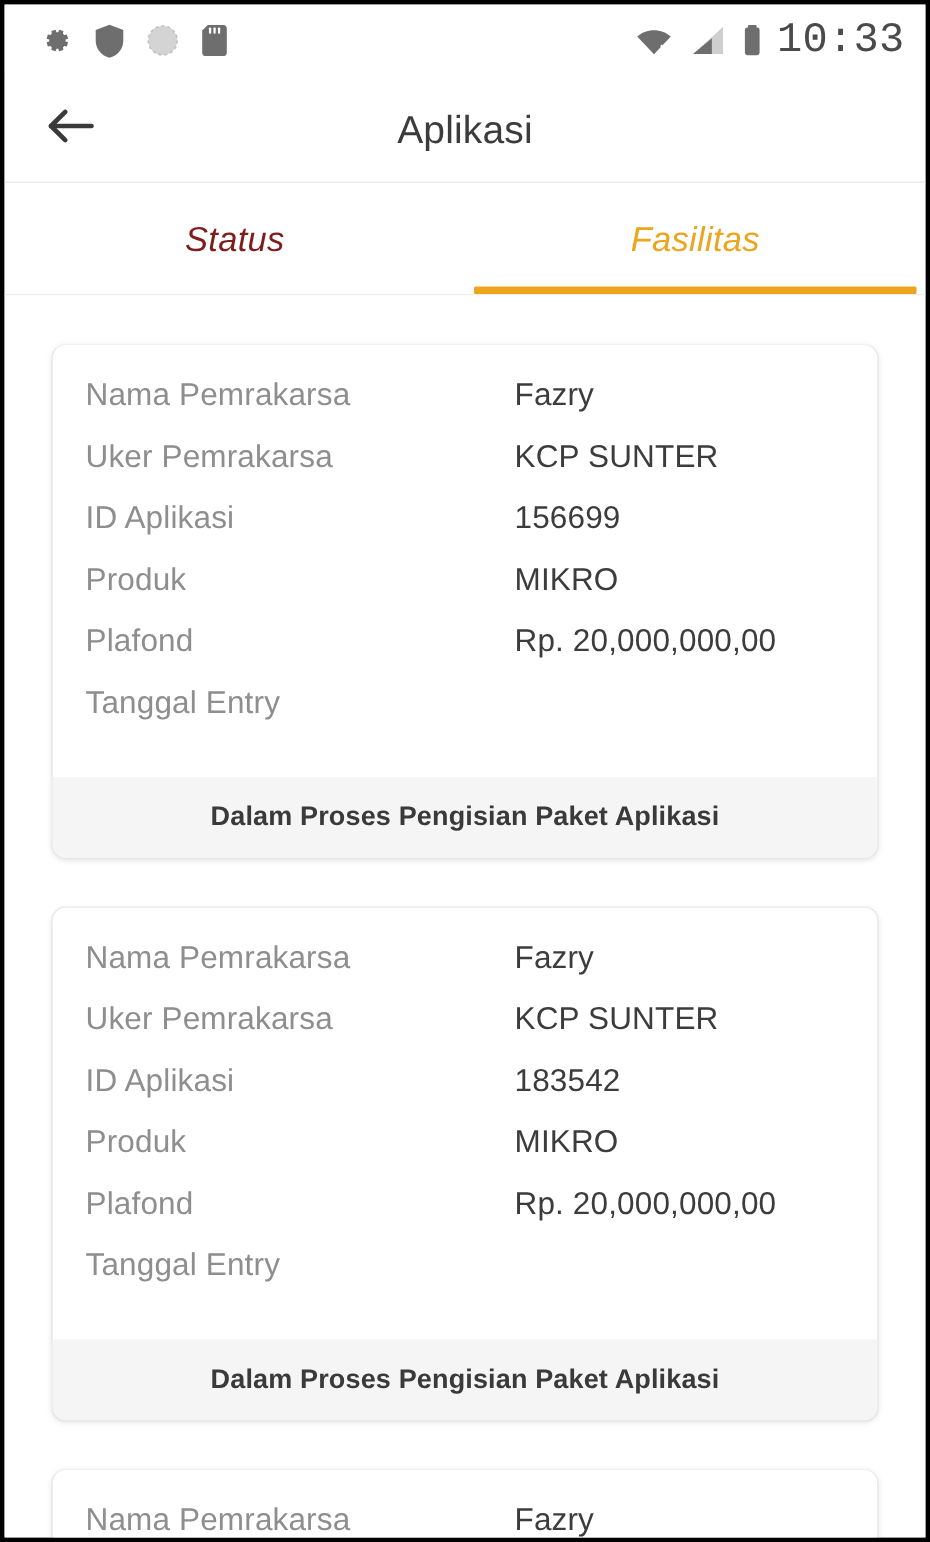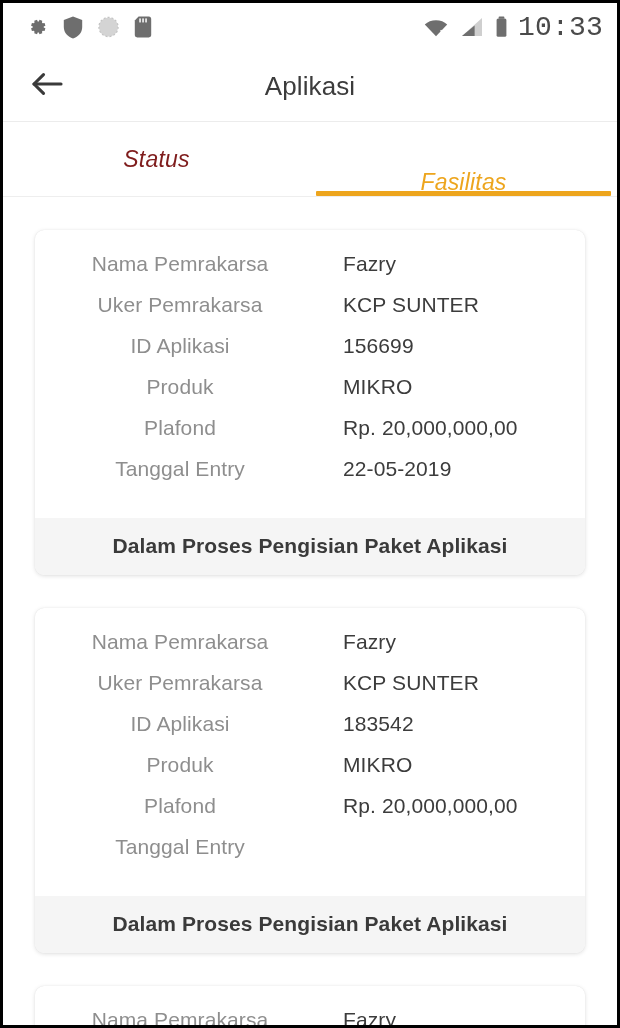--- a/index.html
+++ b/index.html
@@ -105,21 +105,20 @@
     position: relative;
     cursor: pointer;
     font-size: 23px;
     font-family: "Liberation Sans", sans-serif;
     font-style: italic;
     color: #7f1d1d;
     letter-spacing: 0.2px;
   }
   .tab.active {
     color: #eda51d;
-    align-items: flex-end;
   }
   .tab .tab-underline {
     position: absolute;
     left: 6px;
     right: 6px;
     bottom: 0;
     height: 5px;
     background: #eda51d;
     border-radius: 1px;
   }
@@ -153,35 +152,34 @@
     box-sizing: border-box;
   }
   .row-label {
     width: 246px;
     flex: none;
     font-size: 21px;
     color: #8e8e8e;
     font-family: "Liberation Sans", sans-serif;
     letter-spacing: 0.1px;
     white-space: nowrap;
-    text-align: center;
   }
   .row-value {
     font-size: 21px;
     color: #3c3c3c;
     font-family: "Liberation Sans", sans-serif;
     letter-spacing: 0.1px;
     white-space: nowrap;
     margin-left: 40px;
   }
   .card-footer {
     background: #f5f5f5;
     text-align: center;
     padding: 16px 10px 17px 10px;
-    font-size: 21px;
+    font-size: 18px;
     font-weight: bold;
     color: #3a3a3a;
     font-family: "Liberation Sans", sans-serif;
     letter-spacing: 0.1px;
   }
 </style>
 </head>
 <body>
 
 <div class="phone">
@@ -282,21 +280,20 @@
         <div class="row">
           <span class="row-label">Produk</span>
           <span class="row-value">MIKRO</span>
         </div>
         <div class="row">
           <span class="row-label">Plafond</span>
           <span class="row-value">Rp. 20,000,000,00</span>
         </div>
         <div class="row">
           <span class="row-label">Tanggal Entry</span>
-          <span class="row-value">22-05-2019</span>
         </div>
       </div>
       <div class="card-footer">Dalam Proses Pengisian Paket Aplikasi</div>
     </div>
 
     <div class="card">
       <div class="card-body">
         <div class="row">
           <span class="row-label">Nama Pemrakarsa</span>
           <span class="row-value">Fazry</span>

